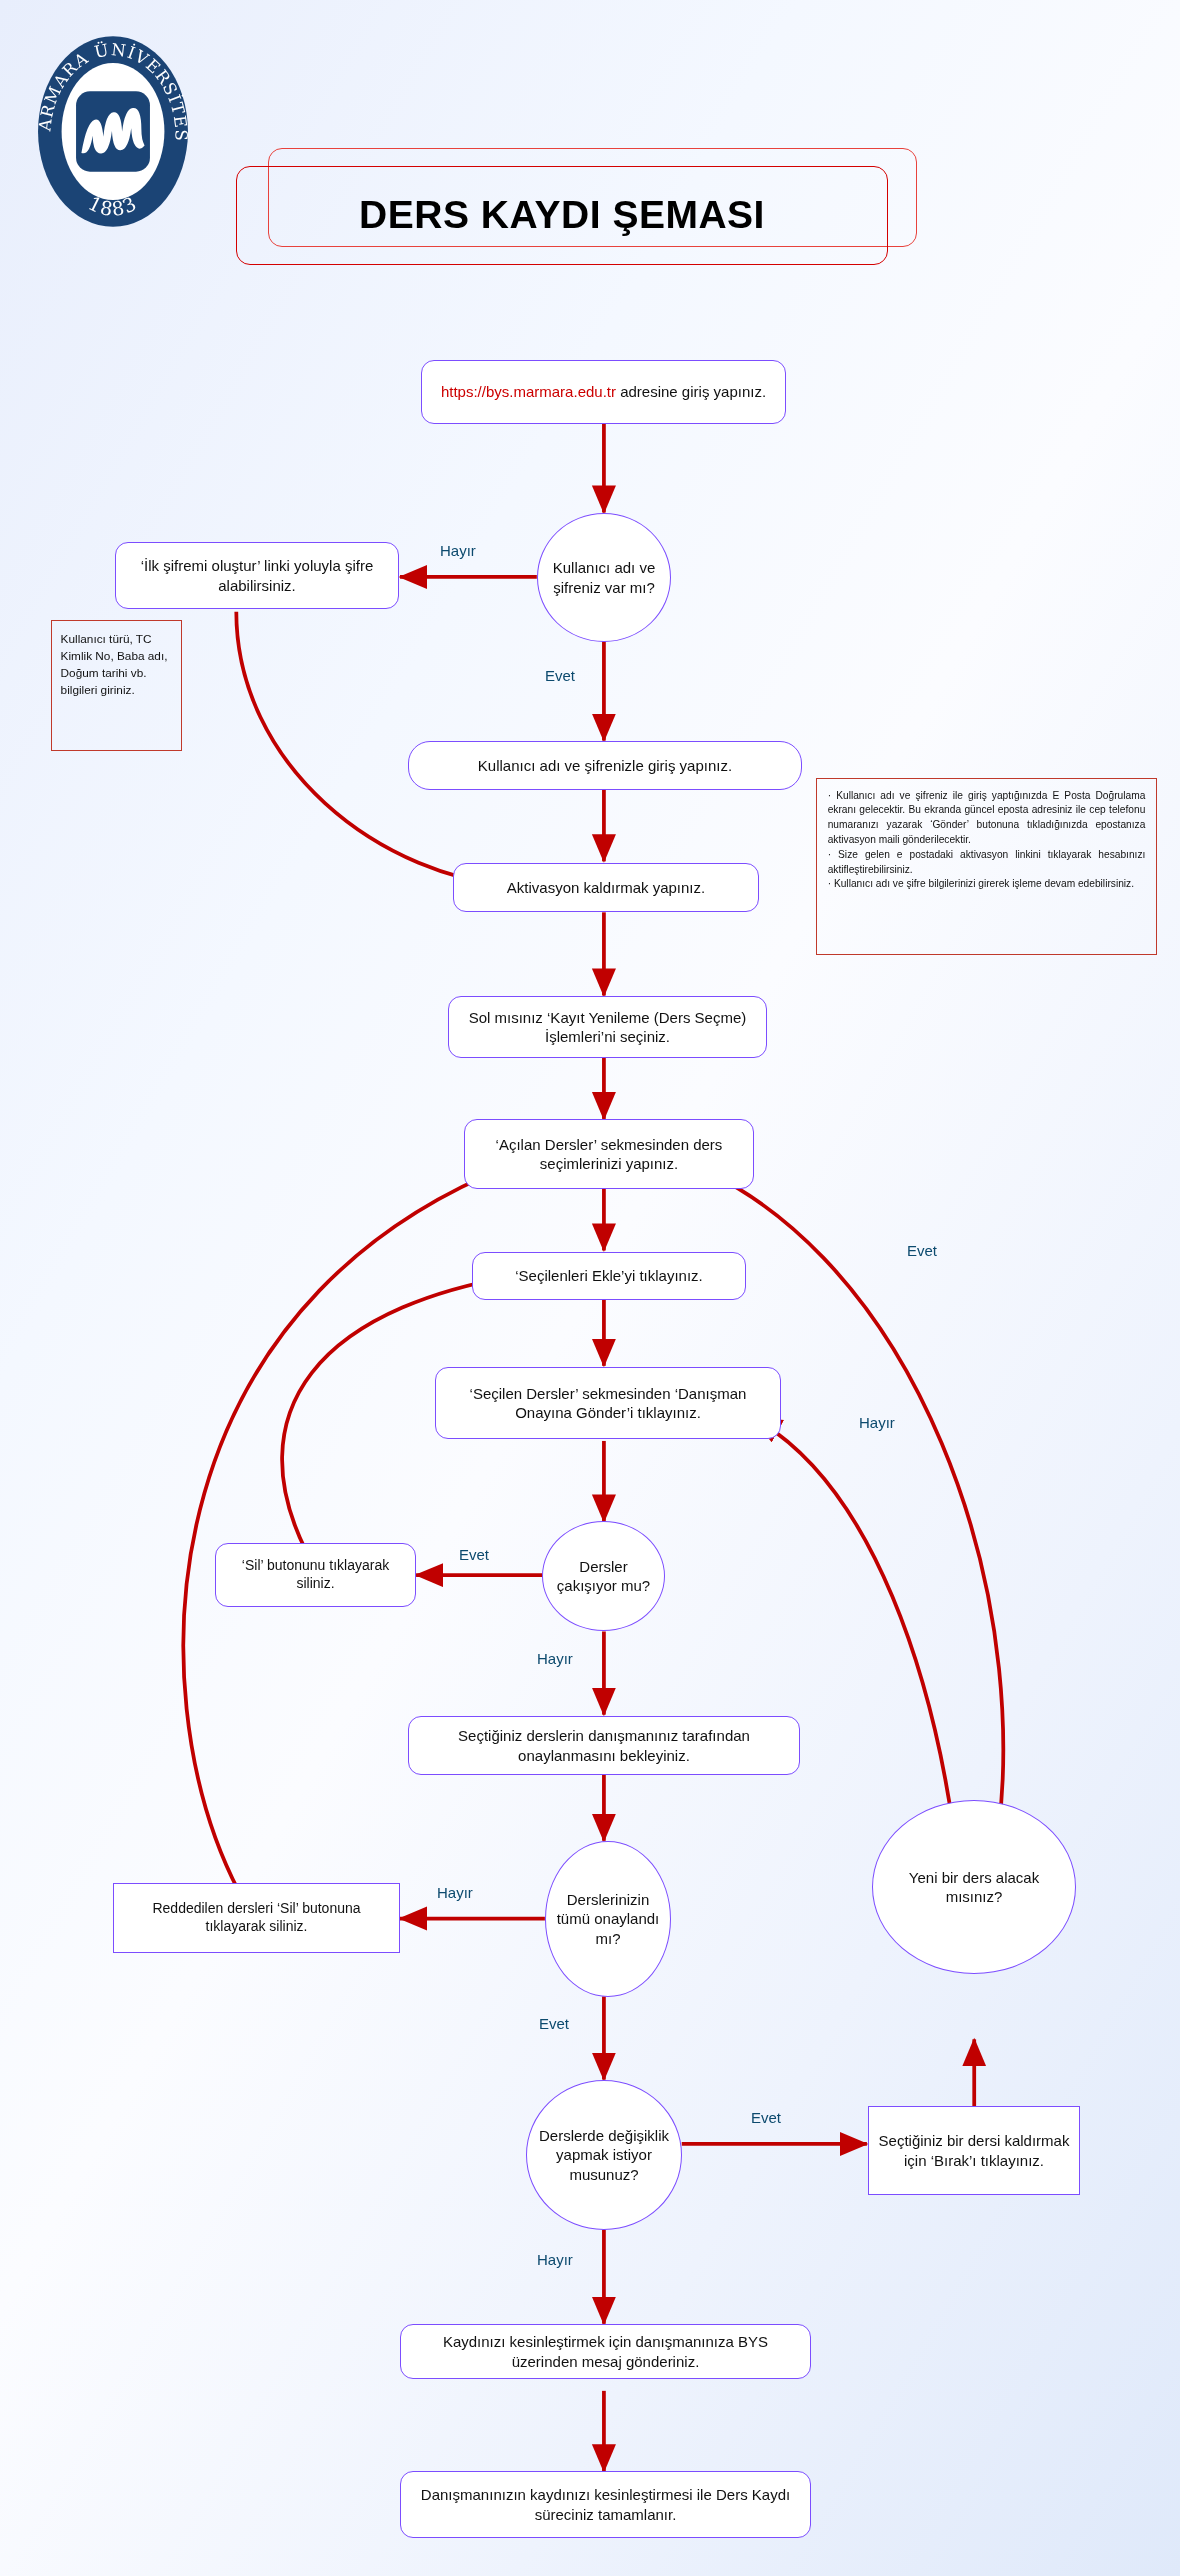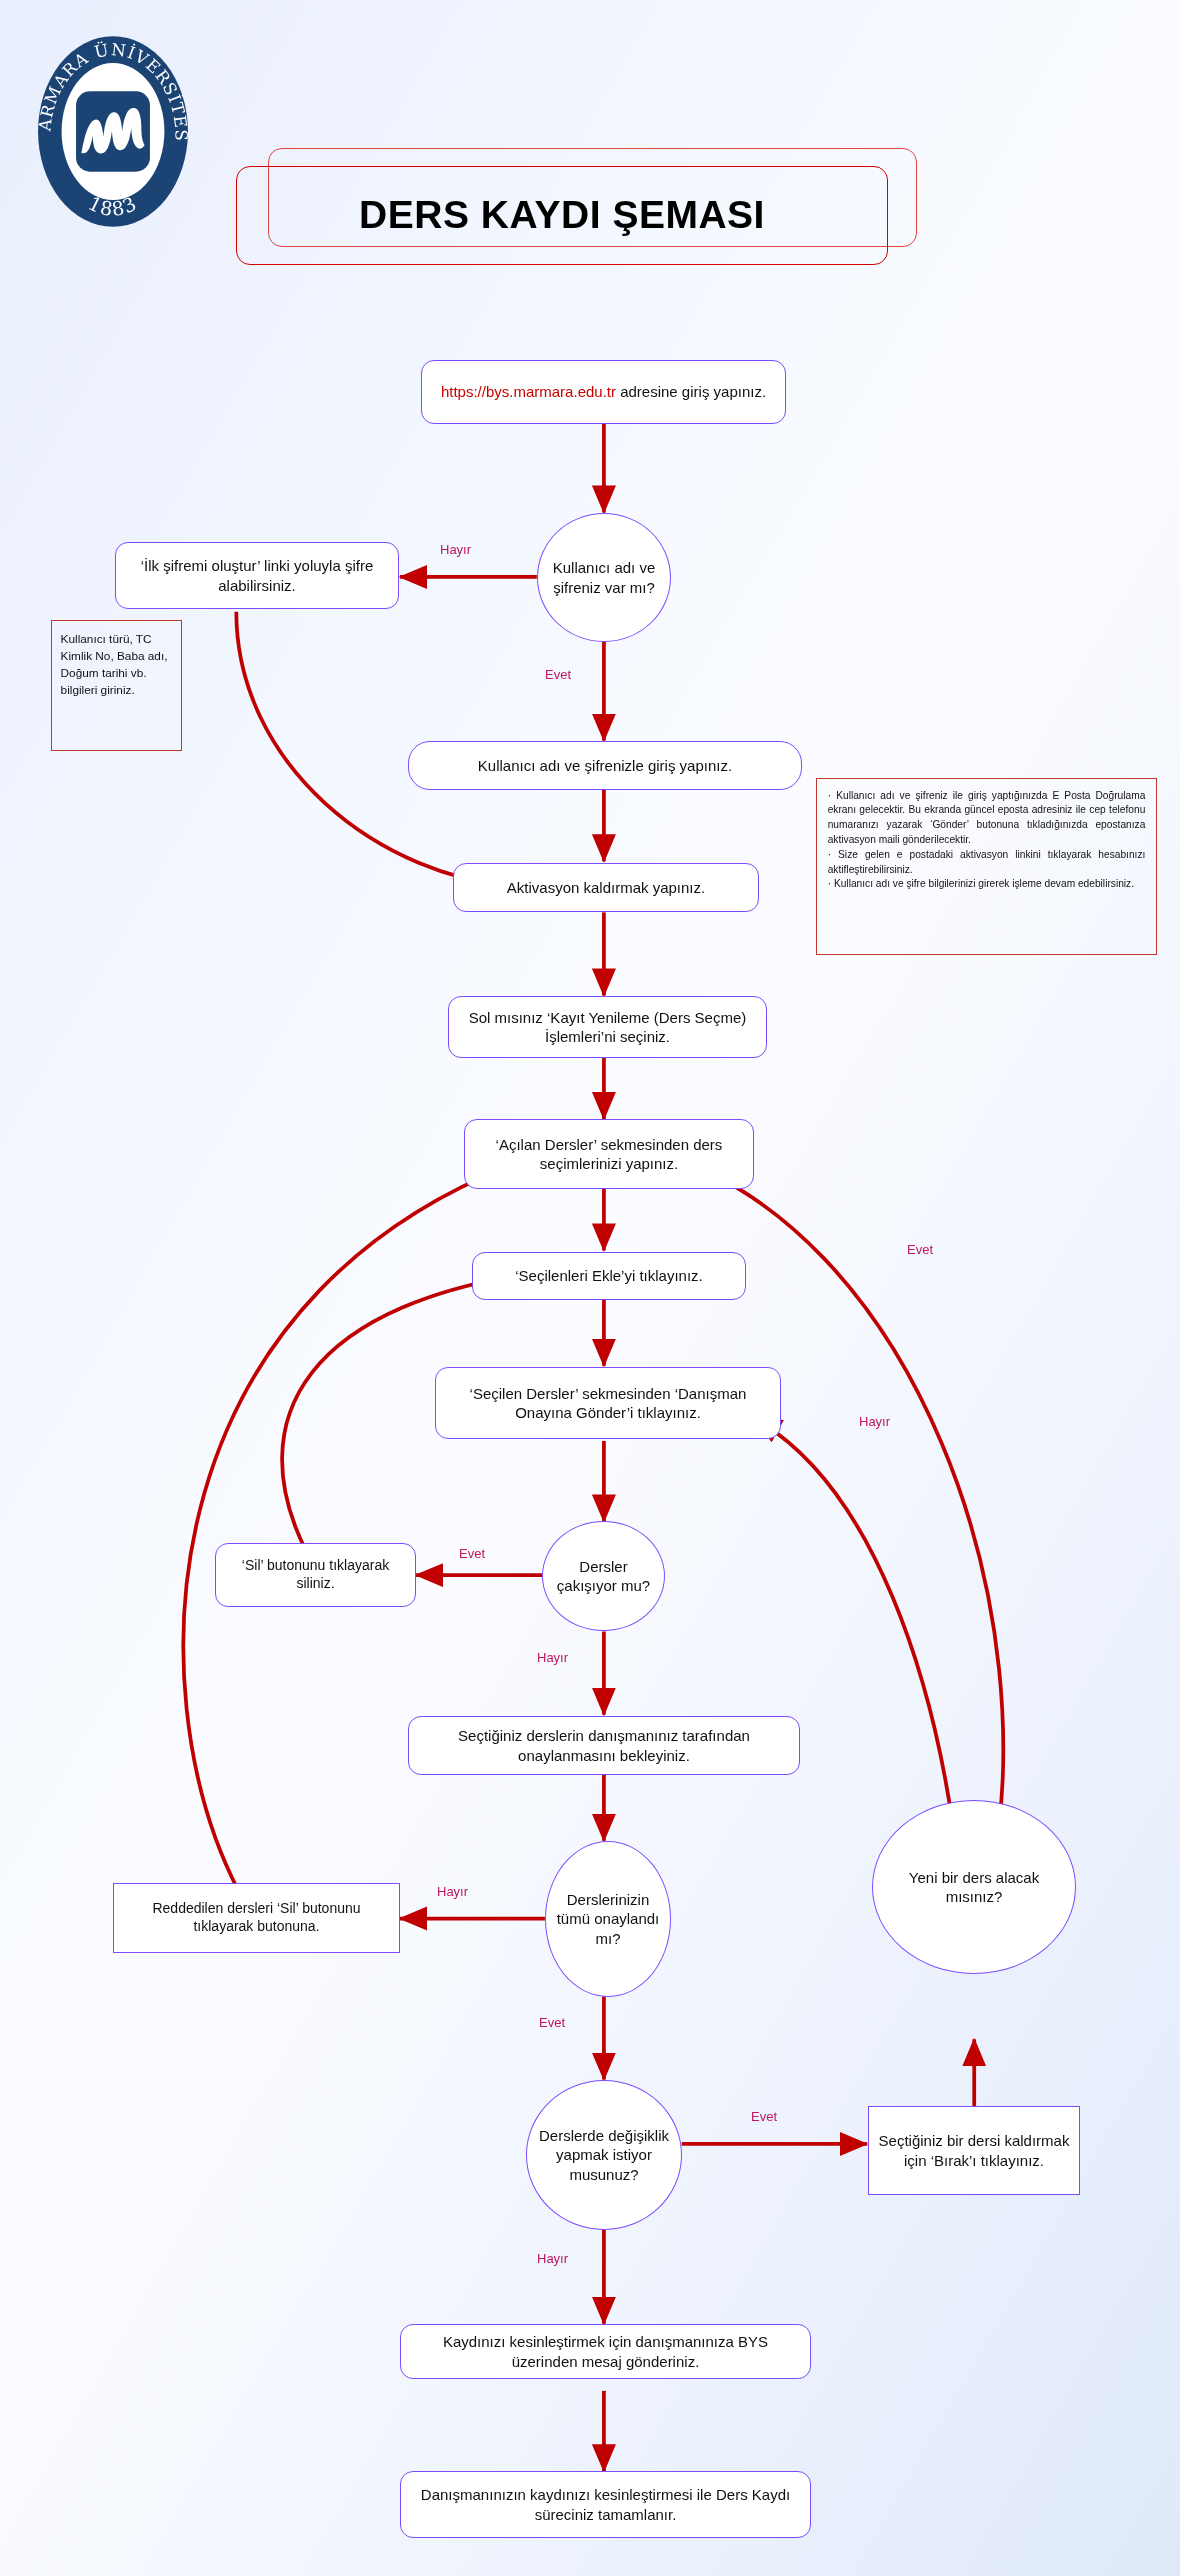--- a/index.html
+++ b/index.html
@@ -75,21 +75,21 @@
   .fs28 { font-size: 15px; }
   .fs26 { font-size: 14px; }
   .fs22 { font-size: 11.8px; }
   .fs19 { font-size: 10.2px; }
 
   .url { color: #cc0000; }
 
   
   .elabel {
     position: absolute; z-index: 3;
-    font-size: 13px; color: #be185d;
+    font-size: 15px; color: #0c4a6e;
     white-space: nowrap;
   }
 </style>
 </head>
 <body>
 
 <div id="canvas">
 
   <div class="logo">
     <svg viewBox="0 0 310 370" width="166" height="199">
@@ -237,21 +237,21 @@
 
   <div class="node rounded fs28" style="left:408px; top:1716px; width:392px; height:59px;">
     <span>Seçtiğiniz derslerin danışmanınız tarafından onaylanmasını bekleyiniz.</span>
   </div>
 
   <div class="node ellipse fs28" style="left:545px; top:1841px; width:126px; height:156px;">
     <span>Derslerinizin tümü onaylandı mı?</span>
   </div>
 
   <div class="node rect fs26" style="left:113px; top:1883px; width:287px; height:70px;">
-    <span>Reddedilen dersleri ‘Sil’ butonunu tıklayarak butonuna.</span>
+    <span>Reddedilen dersleri ‘Sil’ butonuna tıklayarak siliniz.</span>
   </div>
 
   <div class="node ellipse fs28" style="left:872px; top:1800px; width:204px; height:174px;">
     <span>Yeni bir ders alacak mısınız?</span>
   </div>
 
   <div class="node rect fs28" style="left:868px; top:2106px; width:212px; height:89px;">
     <span>Seçtiğiniz bir dersi kaldırmak için ‘Bırak’ı tıklayınız.</span>
   </div>
 

